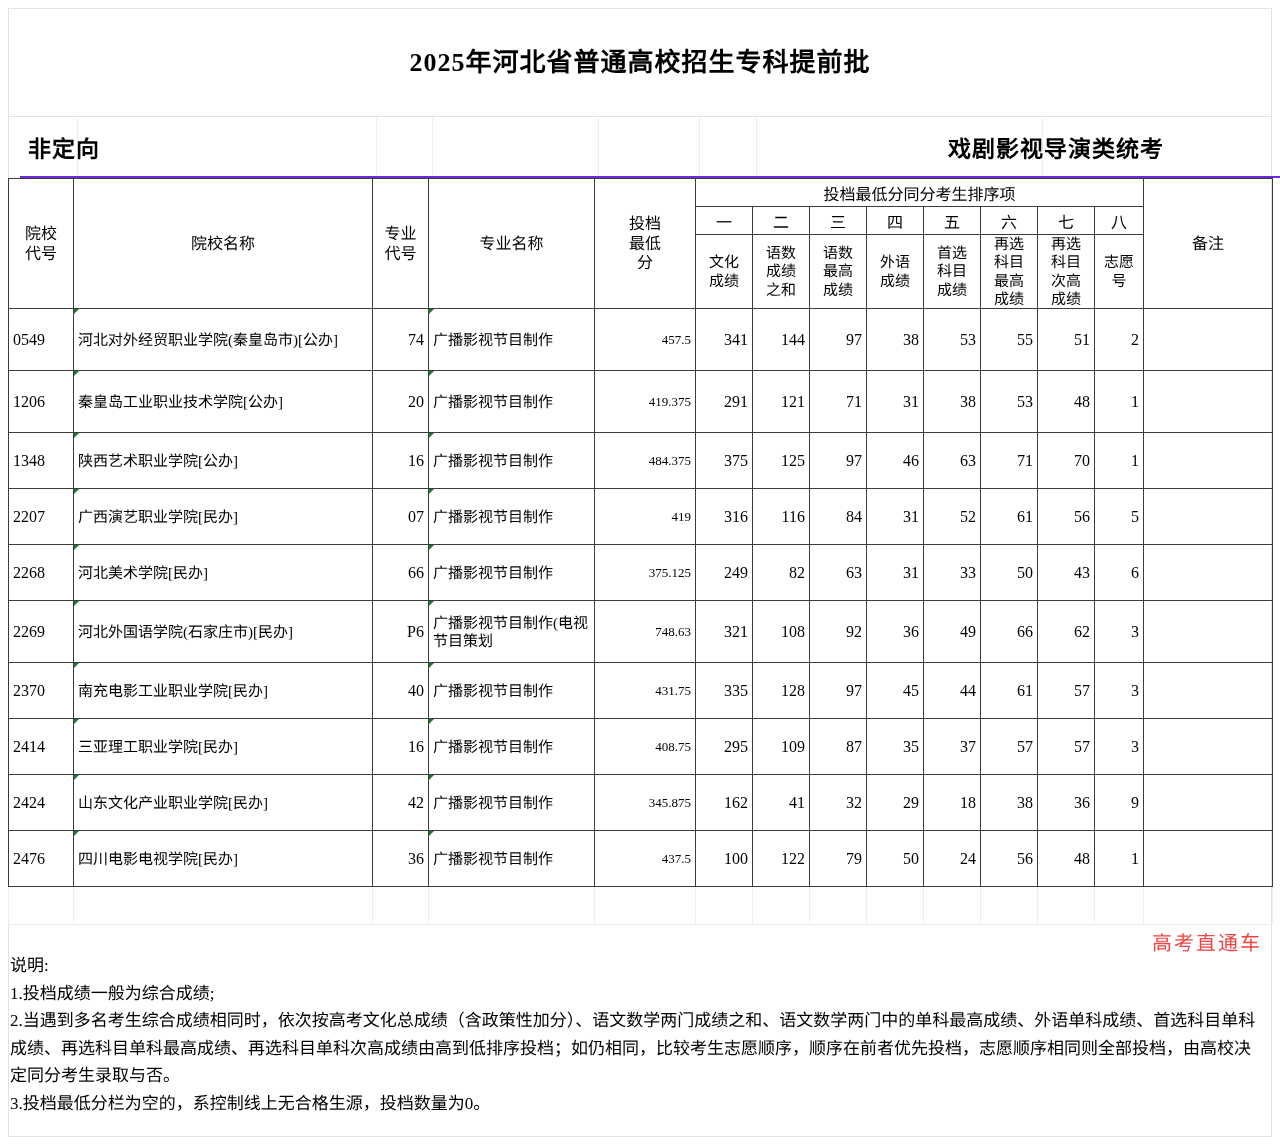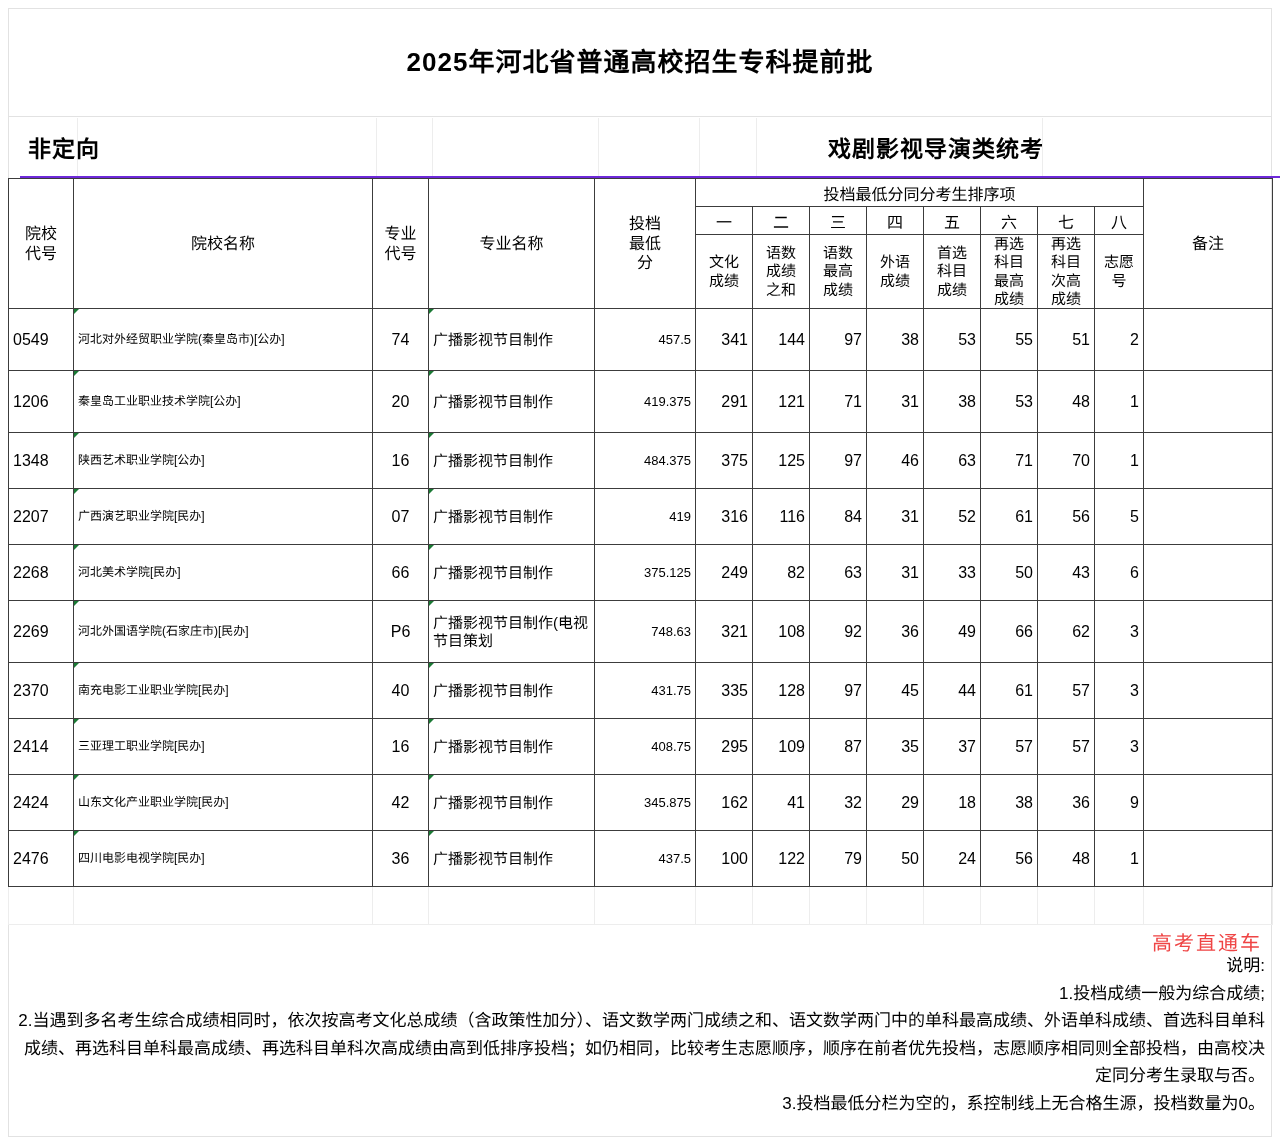--- a/index.html
+++ b/index.html
@@ -12,20 +12,21 @@
     color:#000;
     overflow:hidden;
     position:relative;
   }
   .sheet{
     position:absolute;
     left:0; top:0;
     width:1280px;
     height:978px;
     box-sizing:border-box;
+    font-family:Liberation Serif, serif;
   }
   
   .grid-frame{
     position:absolute;
     left:8px; top:8px;
     width:1264px; height:1129px;
     border:1px solid #e2e2e2;
     box-sizing:border-box;
     pointer-events:none;
   }
@@ -70,21 +71,21 @@
     font-size:23px;
     font-weight:bold;
     letter-spacing:1px;
   }
   .sub-right{
     position:absolute;
     left:688px;
     width:456px;
     top:50%;
     transform:translateY(-50%);
-    text-align:center;
+    text-align:right;
     font-size:23px;
     font-weight:bold;
     letter-spacing:1px;
   }
 
   table.main{
     position:absolute;
     left:8px;
     top:178px;
     border-collapse:collapse;
@@ -111,22 +112,22 @@
     font-size:16px;
     height:28px;
     text-align:center;
   }
   th.num{
     font-size:16px;
     height:28px;
     text-align:center;
   }
   td.code{ text-align:left; font-size:16px; padding-left:5px;}
-  td.name{ text-align:left; font-size:12px; padding-left:6px; line-height:1.22;}
-  td.mcode{ text-align:center; font-size:16px;}
+  td.name{ text-align:left; font-size:15px; padding-left:6px; line-height:1.22;}
+  td.mcode{ text-align:right; font-size:16px;}
   td.major{ text-align:left; font-size:15px; padding-left:4px; line-height:1.2;}
   td.score{ text-align:right; font-size:13px; padding-right:5px;}
   td.val{ text-align:right; font-size:16px; padding-right:6px;}
   td.remark{ }
   tr.datarow td{ height:56px; }
   tr.tallrow td{ height:62px;margin-left:43px; }
   tr.blank td{
     border:1px solid #ededed;
     height:38px;
   }
@@ -144,21 +145,21 @@
   }
   .notes{
     position:absolute;
     left:10px;
     top:952px;
     width:1255px;
     font-size:17px;
     line-height:1.62;
     color:#000;
   }
-  .notes p{ margin:0;text-align:right; }
+  .notes p{ margin:0; }
   .watermark{
     position:absolute;
     right:18px;
     bottom:22px;
     font-size:20px;
     color:#ef4444;
     letter-spacing:2px;
   }
 </style>
 </head>

